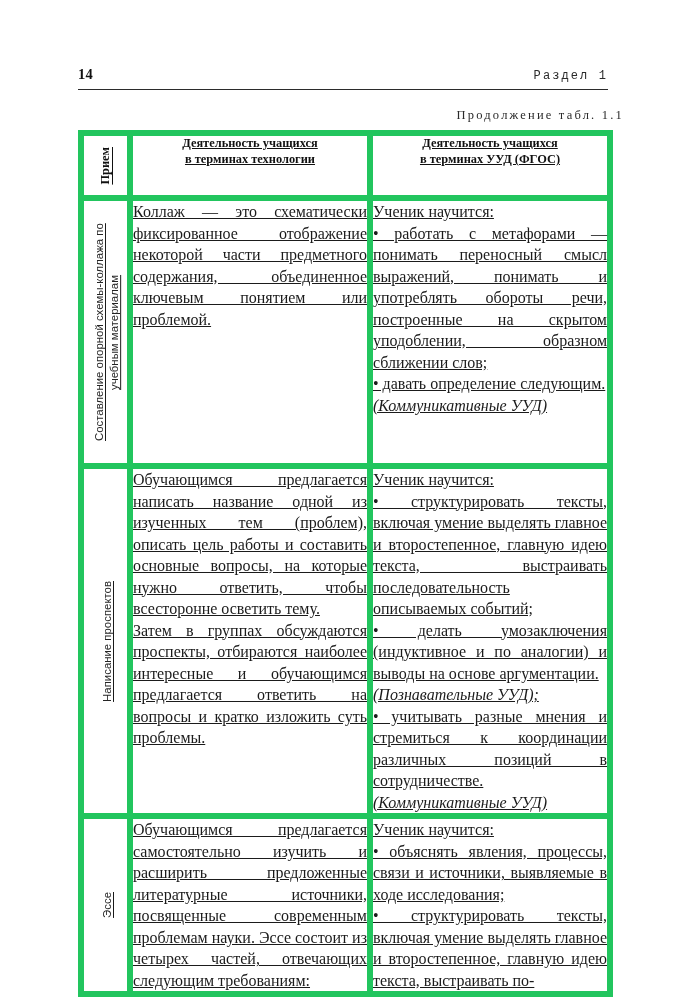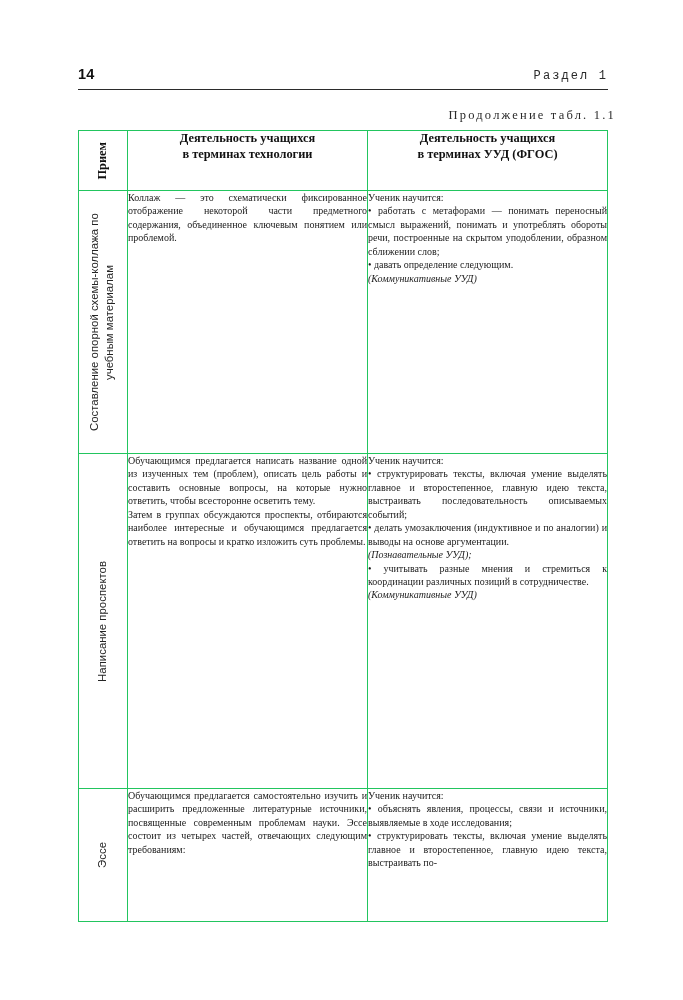--- a/index.html
+++ b/index.html
@@ -20,21 +20,21 @@
   #page-header {
     position: absolute;
     left: 78px;
     top: 66px;
     width: 530px;
     display: flex;
     align-items: baseline;
     justify-content: space-between;
   }
   #page-header .folio {
-    font-family: Liberation Sans, sans-serif;
+    font-family: Liberation Serif, serif;
     font-weight: bold;
     font-size: 14.5px;
     letter-spacing: 0.2px;
     color: #111;
   }
   #page-header .section-title {
     font-family: Liberation Mono, monospace;
     font-size: 12px;
     letter-spacing: 2.1px;
     color: #2a2a2a;
@@ -44,43 +44,44 @@
     left: 78px;
     top: 89px;
     width: 530px;
     height: 1px;
     background: #2b2b2b;
   }
 
   
   #table-caption {
     position: absolute;
-    left: 86px;
+    left: 94px;
     top: 108px;
     width: 530px;
     text-align: right;
     font-family: "Liberation Serif", serif;
     font-size: 12.5px;
     letter-spacing: 2.2px;
     color: #2a2a2a;
   }
 
   
   #continued-table {
     position: absolute;
     left: 78px;
     top: 130px;
     width: 530px;
     border-collapse: collapse;
     table-layout: fixed;
   }
   #continued-table td, #continued-table th {
-    border: 1px solid #22c55e;
+    border: 6px solid #22c55e;
     padding: 0;
     vertical-align: top;
+    text-decoration: underline;
   }
   .col-technique { width: 49px; }
   .col-activity  { width: 240px; }
   .col-uud       { width: 240px; }
 
   
   thead th {
     height: 59px;
     vertical-align: middle;
     font-weight: bold;
@@ -104,21 +105,21 @@
     font-weight: bold;
     font-size: 12.4px;
     white-space: nowrap;
     font-family: "Liberation Serif", serif;
     color: #111;
   }
 
   
   td.textcell {
     padding: 6px 7px 7px 8px;
-    font-size: 10px;
+    font-size: 16px;
     line-height: 1.345;
     text-align: justify;
     text-justify: inter-word;
     hyphens: manual;
     color: #1b1b1b;
   }
   td.textcell p { margin: 0; }
   td.textcell p.ital { font-style: italic; }
 
   

